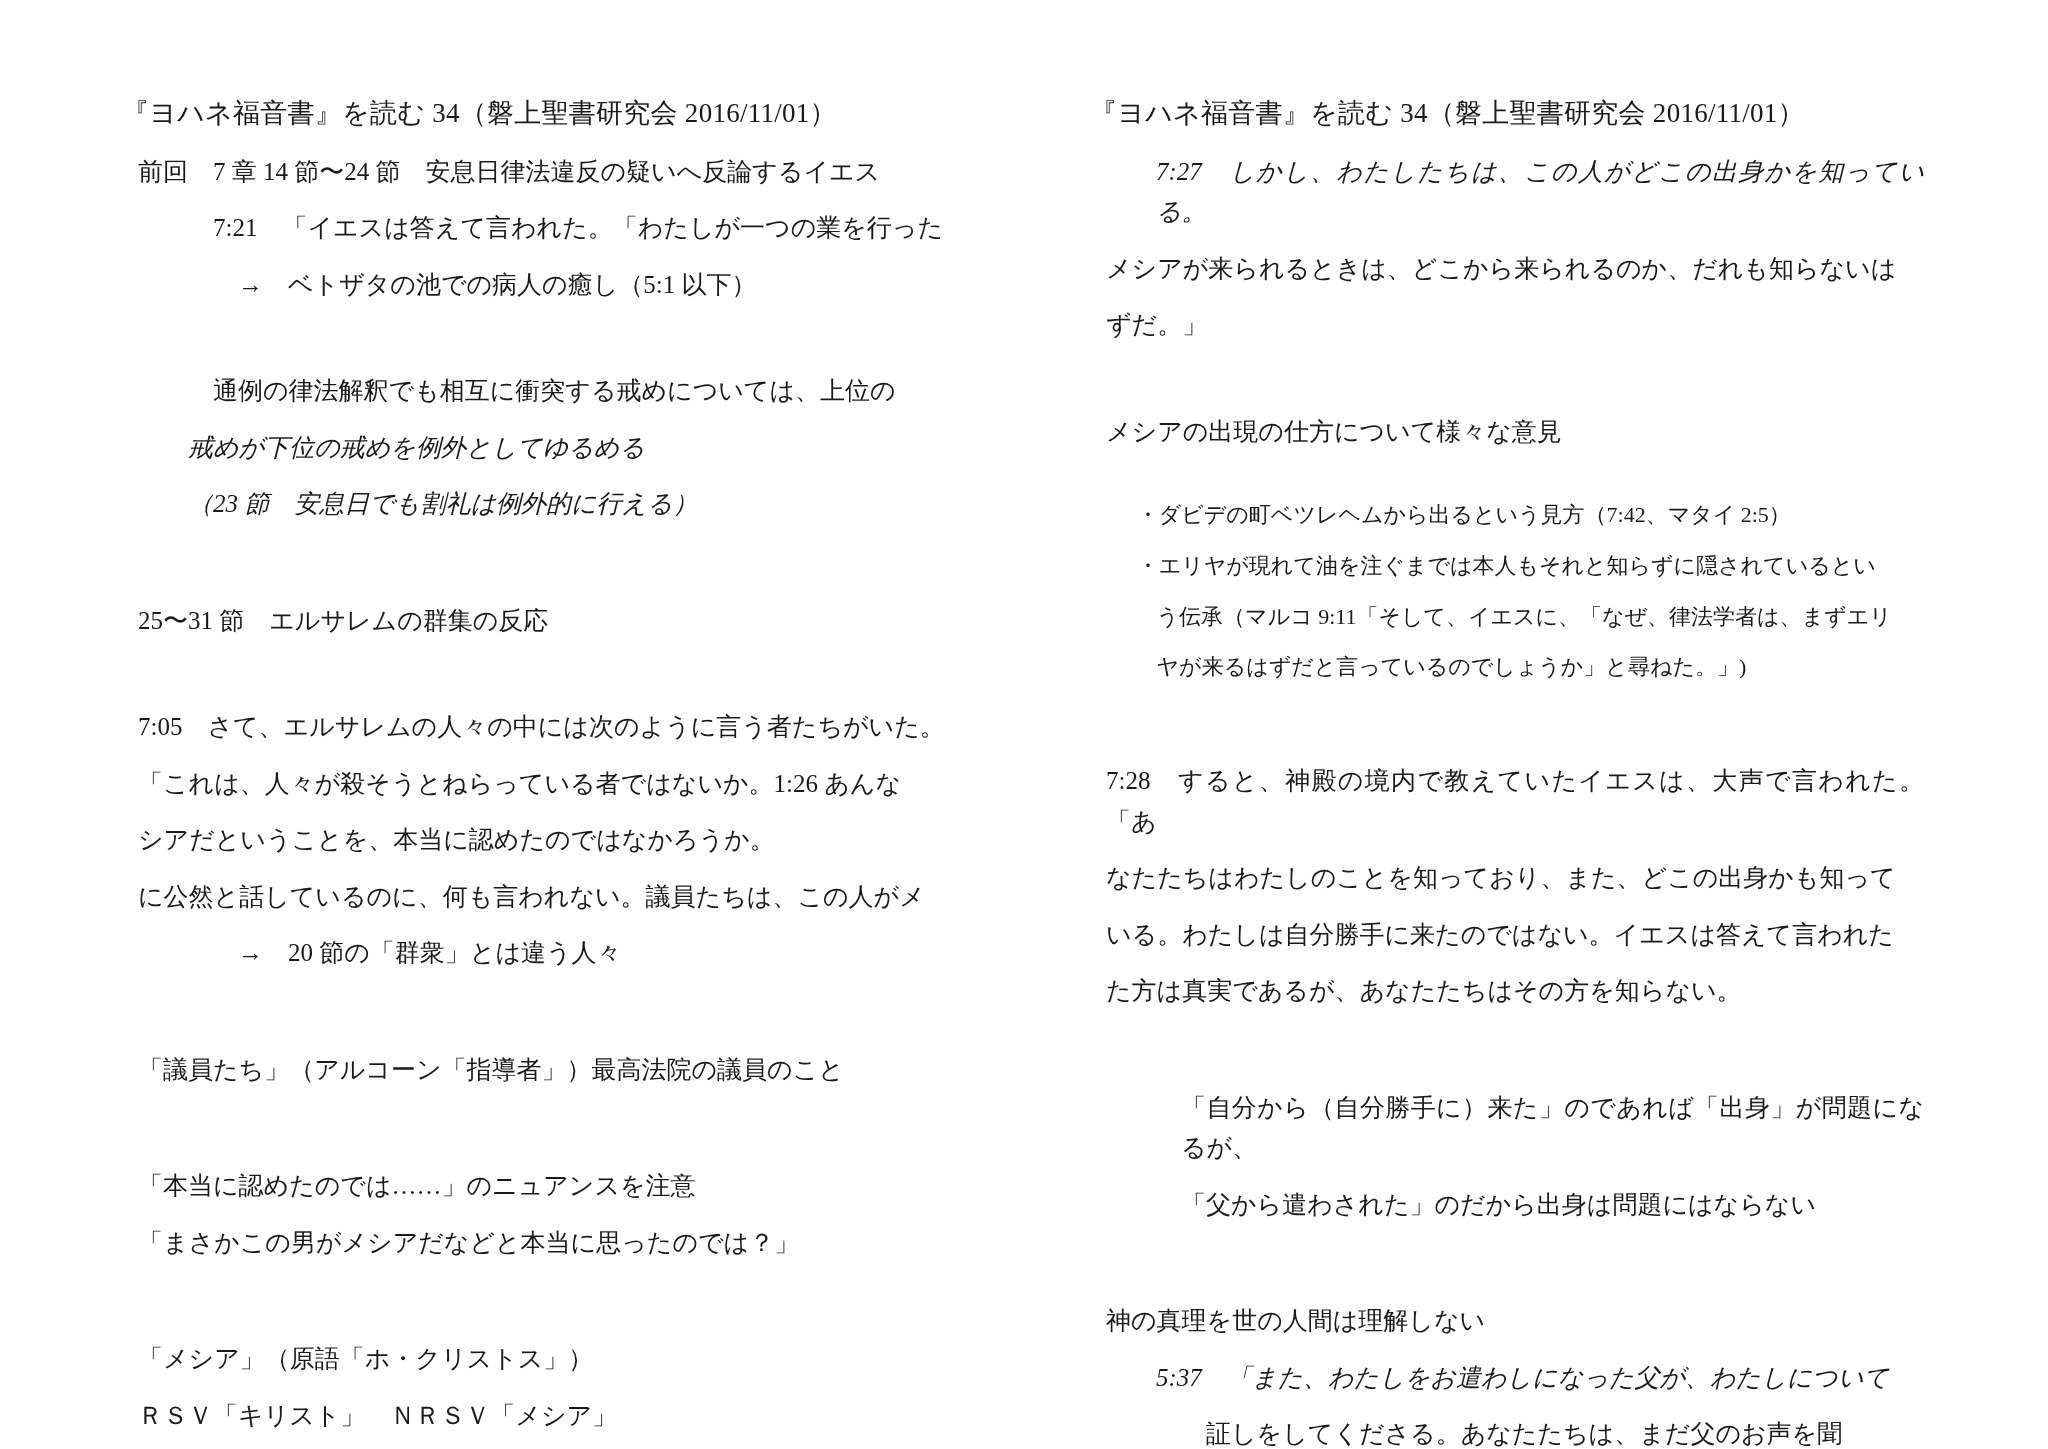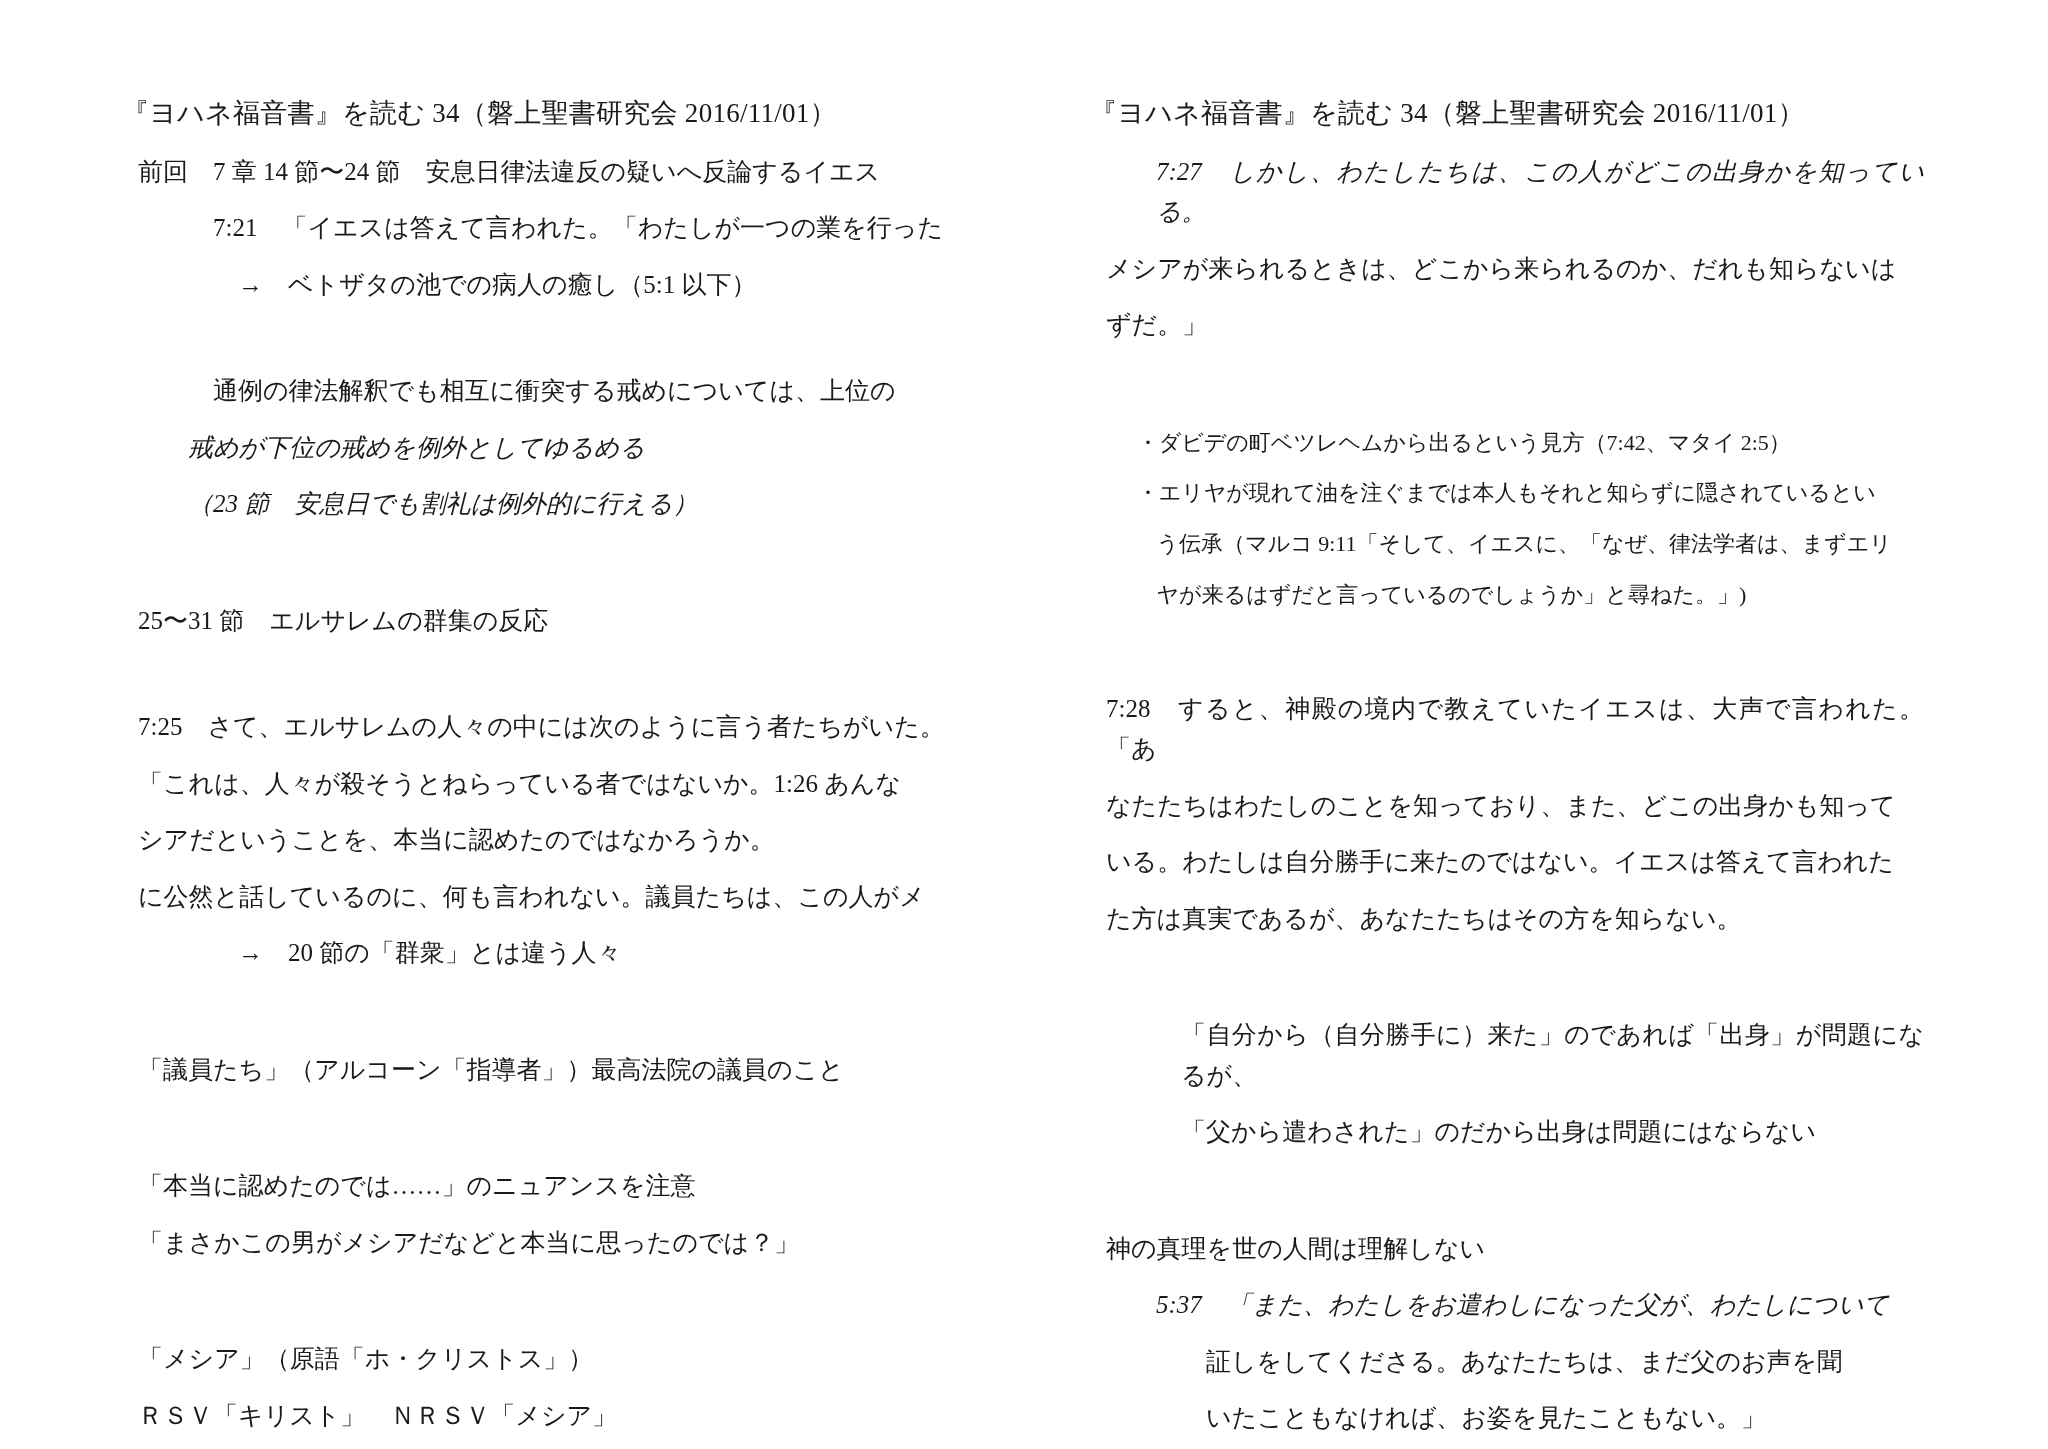--- a/index.html
+++ b/index.html
@@ -80,21 +80,21 @@
     <p class="line indent-2">通例の律法解釈でも相互に衝突する戒めについては、上位の</p>
     <p class="line indent-1">戒めが下位の戒めを例外としてゆるめる</p>
     <p class="line indent-1">（23 節　安息日でも割礼は例外的に行える）</p>
 
     <div class="gap-lg"></div>
 
     <p class="line">25〜31 節　エルサレムの群集の反応</p>
 
     <div class="gap-md"></div>
 
-    <p class="line">7:25　さて、エルサレムの人々の中には次のように言う者たちがいた。</p>
+    <p class="line">7:05　さて、エルサレムの人々の中には次のように言う者たちがいた。</p>
     <p class="line">「これは、人々が殺そうとねらっている者ではないか。1:26 あんな</p>
     <p class="line">シアだということを、本当に認めたのではなかろうか。</p>
     <p class="line">に公然と話しているのに、何も言われない。議員たちは、この人がメ</p>
 
     <p class="line indent-3">→　20 節の「群衆」とは違う人々</p>
 
     <div class="gap-lg"></div>
 
     <p class="line">「議員たち」（アルコーン「指導者」）最高法院の議員のこと</p>
 
@@ -113,20 +113,21 @@
   <div class="column column-right">
 
     <p class="doc-title">『ヨハネ福音書』を読む 34（磐上聖書研究会 2016/11/01）</p>
 
     <p class="line indent-1">7:27　しかし、わたしたちは、この人がどこの出身かを知っている。</p>
     <p class="line">メシアが来られるときは、どこから来られるのか、だれも知らないは</p>
     <p class="line">ずだ。」</p>
 
     <div class="gap-md"></div>
 
+    <p class="line">メシアの出現の仕方について様々な意見</p>
 
     <div class="gap-sm"></div>
 
     <p class="line small indent-bullet" style="padding-left:1.4em">・ダビデの町ベツレヘムから出るという見方（7:42、マタイ 2:5）</p>
     <p class="line small indent-bullet" style="padding-left:1.4em">・エリヤが現れて油を注ぐまでは本人もそれと知らずに隠されているとい</p>
     <p class="line small" style="padding-left:2.3em">う伝承（マルコ 9:11「そして、イエスに、「なぜ、律法学者は、まずエリ</p>
     <p class="line small" style="padding-left:2.3em">ヤが来るはずだと言っているのでしょうか」と尋ねた。」)</p>
 
     <div class="gap-lg"></div>
 

